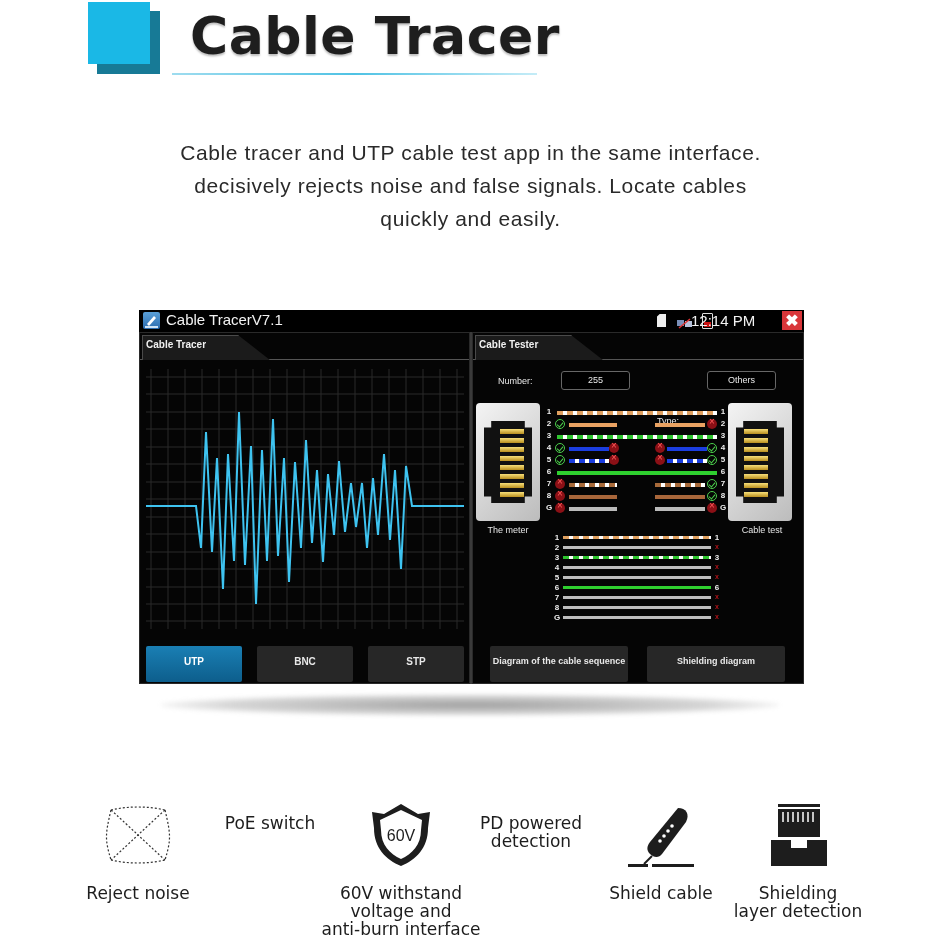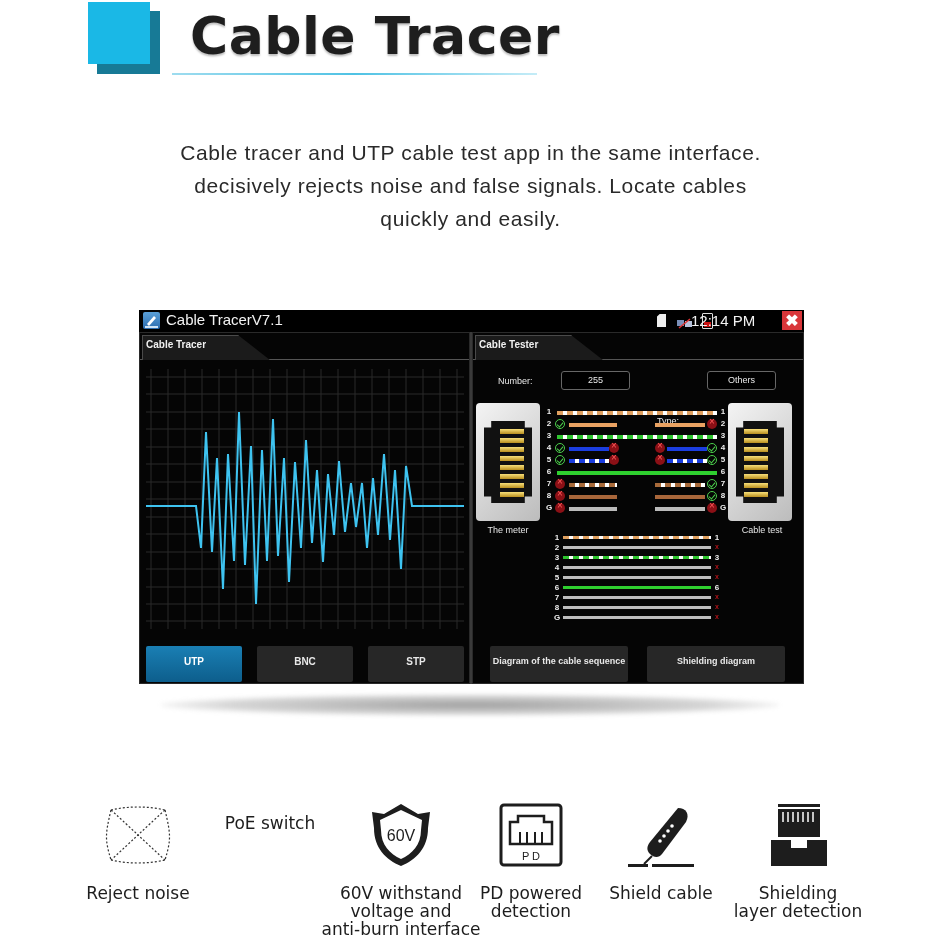--- a/index.html
+++ b/index.html
@@ -327,33 +327,20 @@
     </svg>
   </div>
   <div class="feature-label">
     <div>60V withstand</div>
     <div>voltage and</div>
     <div>anti-burn interface</div>
   </div>
 </div>
 
 <div class="abs feature" style="left:451px;">
-  <div class="feature-icon">
-    <svg width="70" height="70" viewBox="0 0 70 70">
-      <rect x="5" y="5" width="60" height="60" rx="3" fill="none" stroke="#1d1d1d" stroke-width="3"></rect>
-      <path d="M14 22 L22 22 L22 16 L48 16 L48 22 L56 22 L56 44 L14 44 Z" fill="none" stroke="#1d1d1d" stroke-width="2.5"></path>
-      <g stroke="#1d1d1d" stroke-width="2">
-          <line x1="24" y1="32" x2="24" y2="44"></line>
-          <line x1="31" y1="32" x2="31" y2="44"></line>
-          <line x1="39" y1="32" x2="39" y2="44"></line>
-          <line x1="46" y1="32" x2="46" y2="44"></line>
-        </g>
-      <text x="35" y="60" text-anchor="middle" font-family="Liberation Sans, sans-serif" font-size="11" fill="#1d1d1d">P D</text>
-    </svg>
-  </div>
   <div class="feature-label">
     <div>PD powered</div>
     <div>detection</div>
   </div>
 </div>
 
 <div class="abs feature" style="left:581px;">
   <div class="feature-icon">
     <svg width="70" height="70" viewBox="0 0 70 70">
       <path d="M52 8 C 60 8, 64 14, 60 22 L36 54 C 33 58, 28 58, 24 54 C 20 50, 21 46, 24 42 Z" fill="#1d1d1d"></path>

